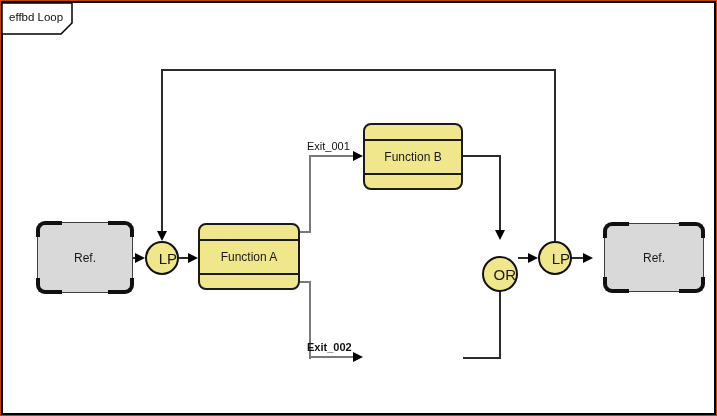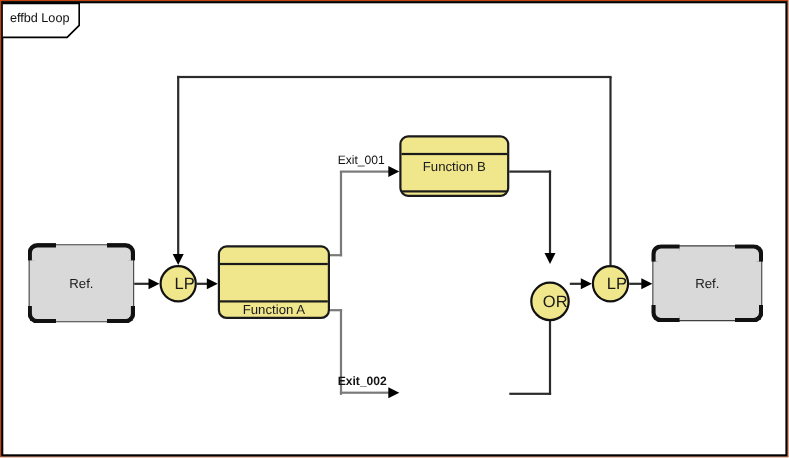--- a/index.html
+++ b/index.html
@@ -14,21 +14,21 @@
   
   .func { position:absolute; box-sizing:border-box; background:#f0e68c; border:2px solid #1a1a1a;
           border-radius:8px; display:flex; align-items:center; justify-content:center;
           font-size:12px; color:#1a1a1a; }
   .func .divider { position:absolute; left:0; right:0; height:2px; background:#1a1a1a; }
   .func .d1 { top:14px; } .func .d2 { top:48px; }
 
   
   .ref { position:absolute; box-sizing:border-box; background:#d9d9d9; border:1.5px solid #3f3f3f;
          border-radius:7px; display:flex; align-items:center; justify-content:center;
-         font-size:12px; color:#1a1a1a; }
+         font-size:12px; color:#1a1a1a;margin-left:11px; }
   .bracket { position:absolute; width:22px; height:12px; }
   .bracket.tl { left:-2px; top:-2px;  border-top:4px solid #111; border-left:4px solid #111;  border-top-left-radius:9px; }
   .bracket.tr { right:-2px; top:-2px; border-top:4px solid #111; border-right:4px solid #111; border-top-right-radius:9px; }
   .bracket.bl { left:-2px; bottom:-2px;  border-bottom:4px solid #111; border-left:4px solid #111;  border-bottom-left-radius:9px; }
   .bracket.br { right:-2px; bottom:-2px; border-bottom:4px solid #111; border-right:4px solid #111; border-bottom-right-radius:9px; }
 
   
   .circle { position:absolute; box-sizing:border-box; background:#f0e68c; border:2.5px solid #111;
             border-radius:50%; display:flex; align-items:center; justify-content:flex-end;
             font-size:15px; color:#1a1a1a; }
@@ -116,27 +116,27 @@
     <div class="bracket tl"></div>
     <div class="bracket tr"></div>
     <div class="bracket bl"></div>
     <div class="bracket br"></div>
   </div>
 
   <div class="circle" style="left:145px; top:241px; width:34px; height:34px;">
     <span>LP</span>
   </div>
 
-  <div class="func" style="left:198px; top:223px; width:102px; height:67px;align-items:flex-end;">
+  <div class="func" style="left:198px; top:223px; width:102px; height:67px;">
     <div class="divider d1"></div>
     <div class="divider d2"></div>
     <span>Function A</span>
   </div>
 
-  <div class="func" style="left:363px; top:123px; width:100px; height:56px;">
+  <div class="func" style="left:363px; top:123px; width:100px; height:67px;">
     <div class="divider d1"></div>
     <div class="divider d2"></div>
     <span>Function B</span>
   </div>
 
 
   <div class="circle" style="left:482px; top:256px; width:36px; height:36px;">
     <span>OR</span>
   </div>
 

